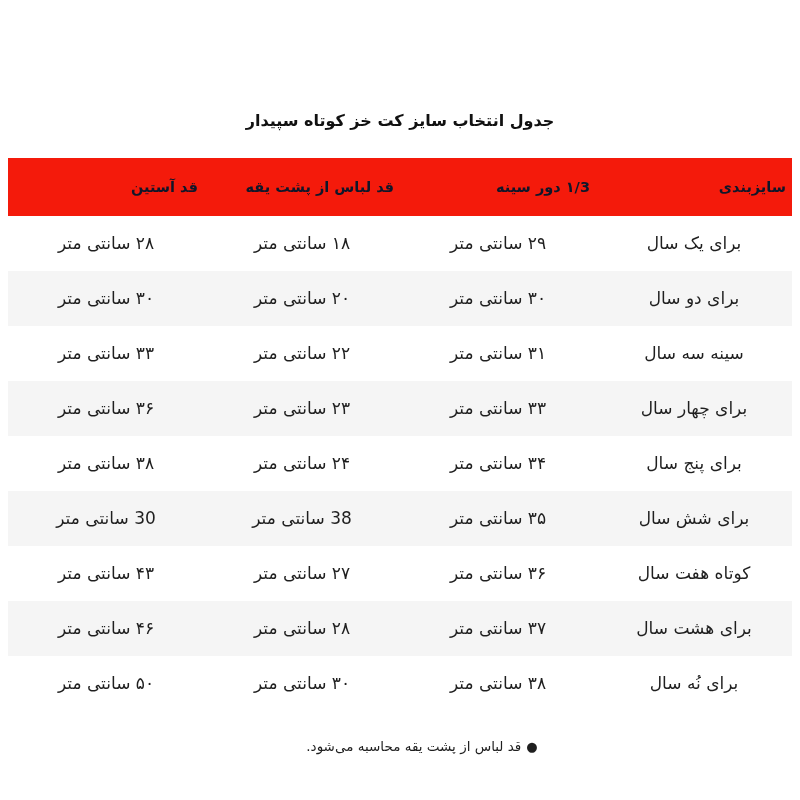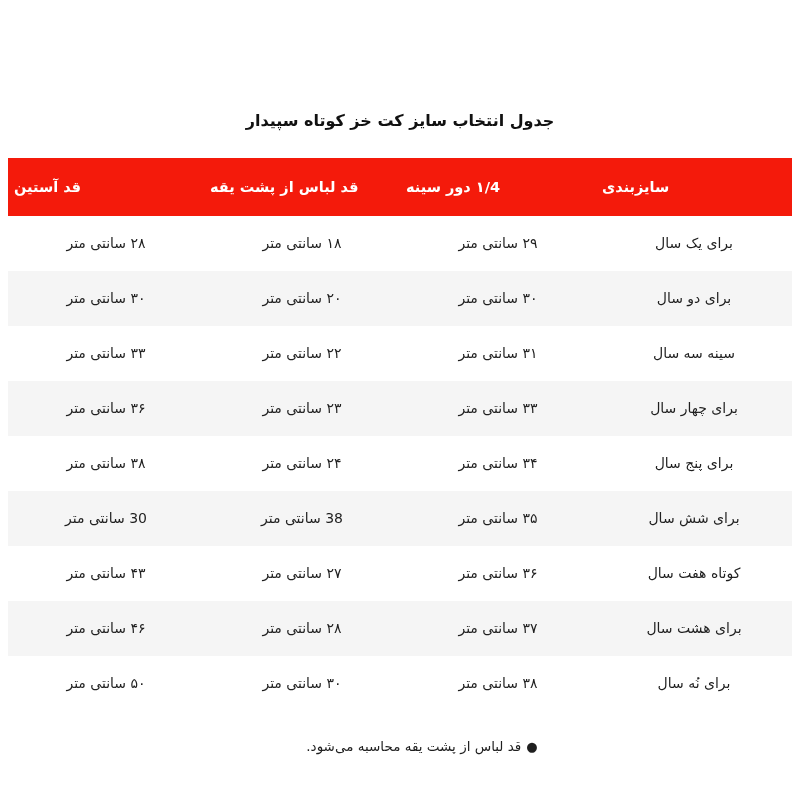--- a/index.html
+++ b/index.html
@@ -41,35 +41,35 @@
 
   table.size-table {
     width: 784px;
     border-collapse: collapse;
     table-layout: fixed;
     direction: rtl;
   }
 
   table.size-table th {
     background: #f41a0b;
-    color: #ffffff;
+    color: #0f172a;
     font-size: 14.5px;
     font-weight: bold;
     height: 58px;
-    text-align: left;
+    text-align: right;
     vertical-align: middle;
     border: none;
     padding: 0 6px;
   }
 
   table.size-table td {
     height: 55px;
     text-align: center;
     vertical-align: middle;
-    font-size: 14px;
+    font-size: 17px;
     color: #1f1f1f;
     border: none;
     padding: 0 6px;
     line-height: 1.35;
   }
 
   table.size-table tbody tr.row-odd td {
     background: #ffffff;
   }
   table.size-table tbody tr.row-even td {
@@ -107,21 +107,21 @@
 
 <div class="page">
 
   <div class="title">جدول انتخاب سایز کت خز کوتاه سپیدار</div>
 
   <div class="table-wrap">
     <table class="size-table">
       <thead>
         <tr>
           <th>سایزبندی</th>
-          <th>۱/4 دور سینه</th>
+          <th>۱/3 دور سینه</th>
           <th>قد لباس از پشت یقه</th>
           <th>قد آستین</th>
         </tr>
       </thead>
       <tbody>
         <tr class="row-odd">
           <td class="col-div">برای یک سال</td>
           <td class="col-div">۲۹ سانتی متر</td>
           <td class="col-div">۱۸ سانتی متر</td>
           <td>۲۸ سانتی متر</td>

